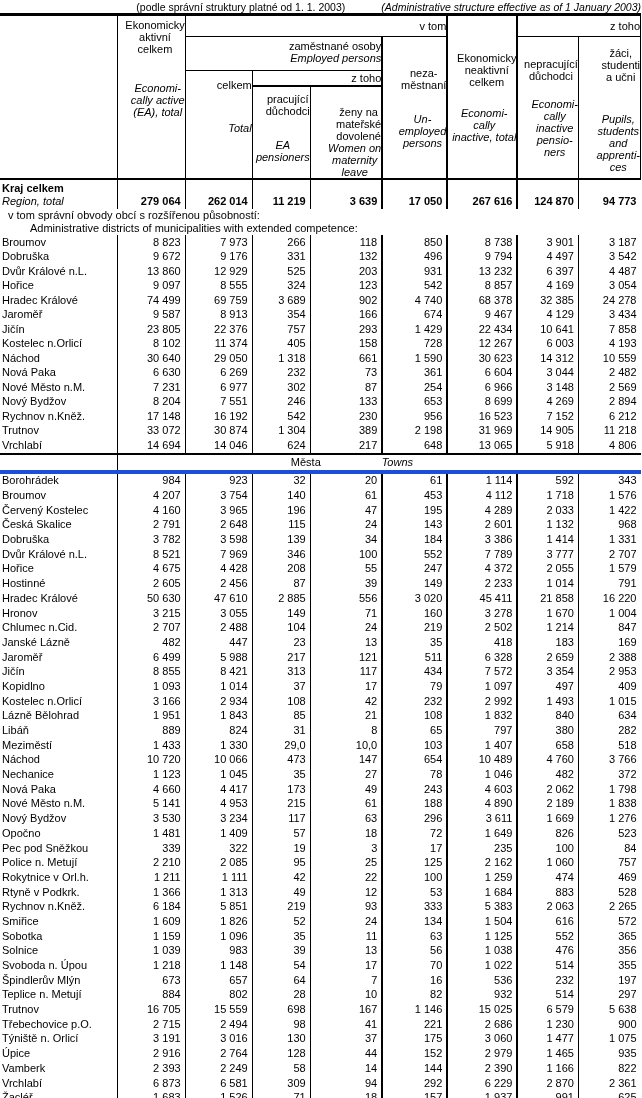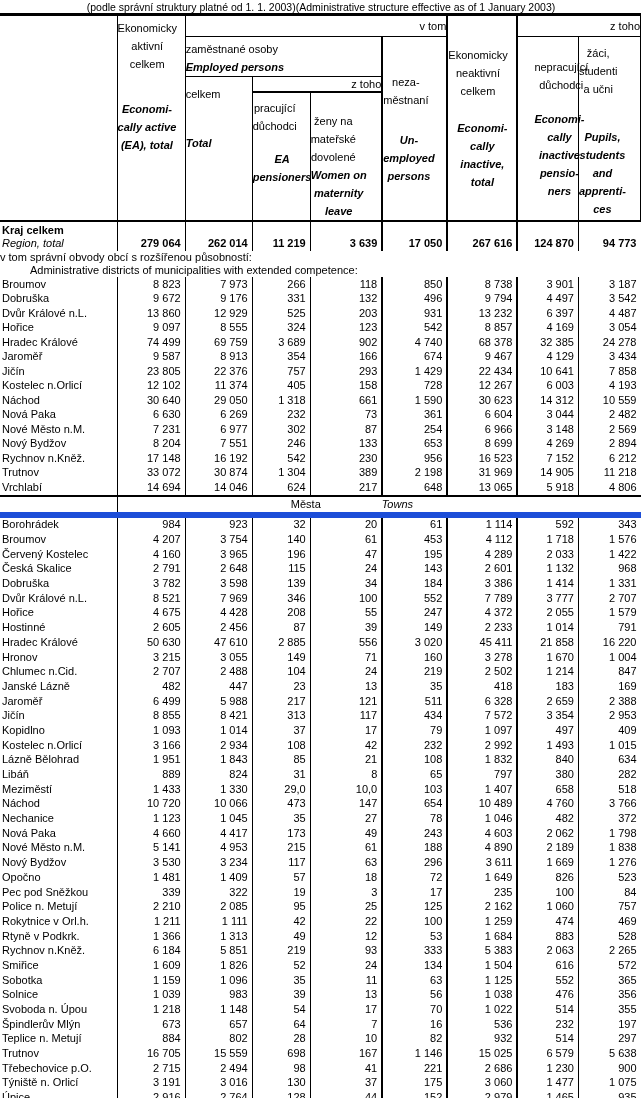--- a/index.html
+++ b/index.html
@@ -1,41 +1,41 @@
 <!DOCTYPE html>
 <html><head>
 <meta charset="utf-8">
 <style>
   html,body{margin:0;padding:0;background:#fff;}
   .page{
     position:relative;width:642px;height:1098px;background:#fff;color:#000;
     font-family:"Liberation Sans","DejaVu Sans",sans-serif;font-size:11px;overflow:hidden;
   }
-  .topnote{display:flex;justify-content:center;align-items:flex-end;height:13px;
+  .topnote{display:flex;justify-content:flex-end;align-items:flex-end;height:13px;
     font-size:10.5px;padding:0 1px;}
-  .topnote .right{}
+  .topnote .right{font-style:italic;margin-left:36px;}
   table{border-collapse:collapse;table-layout:fixed;width:641px;
     border-top:3px solid #000;border-bottom:2px solid #000;}
   th{font-weight:normal;padding:0;vertical-align:top;border:1px solid #000;font-size:11px;}
   thead th{text-align:center;}
-  .hc{display:flex;flex-direction:column;align-items:flex-start;white-space:pre-line;line-height:18px;height:100%;}
-  .hen{font-style:italic;font-weight:bold;}
+  .hc{display:flex;flex-direction:column;align-items:flex-end;white-space:pre-line;line-height:12px;height:100%;}
+  .hen{font-style:italic;}
   
   .c-label{border-left:none;}
   .h1 th{height:20px;}
   .h2 th{height:33px;}
   .h3 th{height:14px;}
   .h4 th{height:84px;}
   .vtom,.ztoho-r,.ztoho-m{vertical-align:middle;text-align:right;}
   .c-ea .hc{padding-top:3px;}
   .c-ea .hen{margin-top:27px;}
   .emp .hc{padding-top:3px;}
   .c-total .hc{padding-top:8px;}
   .c-total .hen{margin-top:31px;}
-  .c-pens .hc{padding-top:6px;}
+  .c-pens .hc{padding-top:6px;gap:7px;}
   .c-pens .hen{margin-top:15px;}
   .c-women .hc{padding-top:19px;}
   .c-unemp .hc{justify-content:center;}
   .c-unemp .hen{margin-top:22px;}
   .c-inact .hc{justify-content:center;}
   .c-inact .hen{margin-top:19px;}
   .c-ipens .hc{justify-content:center;padding-left:16px;}
   .c-ipens .hen{margin-top:16px;}
   .c-pupils .hc{justify-content:center;padding-top:2px;gap:16px;}
   .c-pupils .hen{margin-top:14px;}
@@ -44,25 +44,25 @@
   .thickL{border-left:2px solid #000 !important;}
   .edge{border-right:1px solid #000;}
   
   td{padding:0;border:none;vertical-align:middle;font-size:11px;line-height:13px;}
   td.lab{border-left:none;padding-left:2px;white-space:nowrap;overflow:hidden;}
   td.num{border-left:1px solid #000;text-align:right;padding-right:4px;white-space:nowrap;}
   td.v4,td.v5,td.v6{border-left:2px solid #000;}
   tr.region td{height:28px;vertical-align:bottom;font-weight:bold;padding-bottom:1px;}
   tr.region .lab-cz{font-weight:bold;}
   tr.region .lab-en{font-style:italic;font-weight:normal;}
-  tr.note td{height:13px;border:none;white-space:nowrap;padding-left:0;}
+  tr.note td{height:13px;border:none;white-space:nowrap;padding-left:8px;}
   tr.note.en td{padding-left:30px;}
   tr.district td{height:14.5px;}
   tr.town td{height:14.7px;}
-  tr.divider td{height:15px;border-top:2px solid #000;border-bottom:6px solid #1d4ed8;}
+  tr.divider td{height:15px;border-top:2px solid #000;border-bottom:4px solid #1d4ed8;}
   tr.divider td.span{border-left:1px solid #000;position:relative;}
   tr.divider .mesta{position:absolute;left:36%;transform:translateX(-50%);top:1px;}
   tr.divider .towns{position:absolute;left:53.5%;transform:translateX(-50%);top:1px;font-style:italic;}
 </style>
 </head>
 <body>
 
 <div class="page">
 
   <div class="topnote">
@@ -248,21 +248,21 @@
           <td class="num v1">22 376</td>
           <td class="num v2">757</td>
           <td class="num v3">293</td>
           <td class="num v4">1 429</td>
           <td class="num v5">22 434</td>
           <td class="num v6">10 641</td>
           <td class="num v7">7 858</td>
         </tr>
         <tr class="district">
           <td class="lab">Kostelec n.Orlicí</td>
-          <td class="num v0">12 102</td>
+          <td class="num v0">8 102</td>
           <td class="num v1">11 374</td>
           <td class="num v2">405</td>
           <td class="num v3">158</td>
           <td class="num v4">728</td>
           <td class="num v5">12 267</td>
           <td class="num v6">6 003</td>
           <td class="num v7">4 193</td>
         </tr>
         <tr class="district">
           <td class="lab">Náchod</td>

